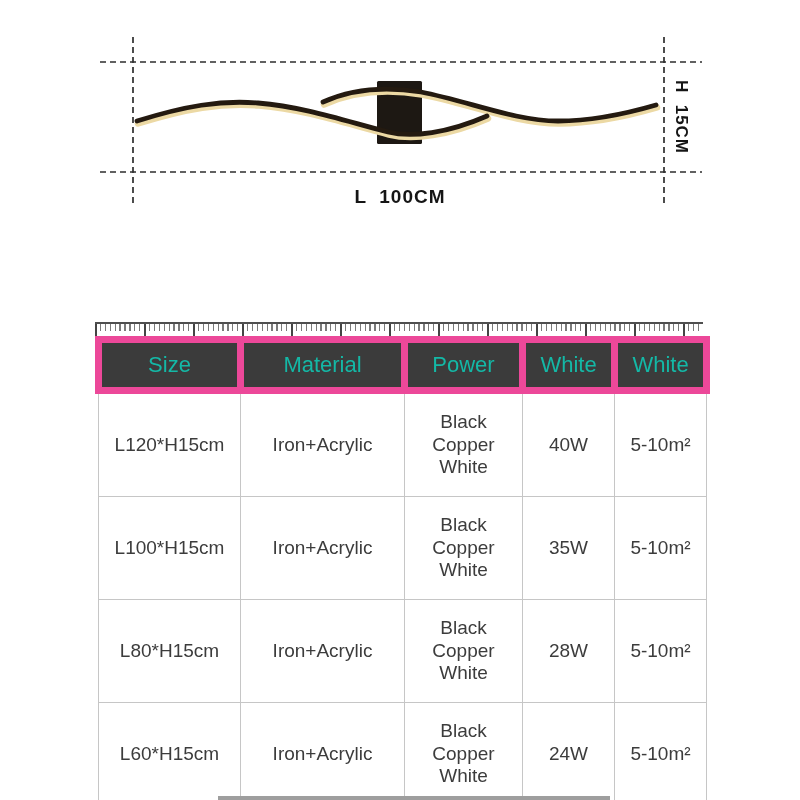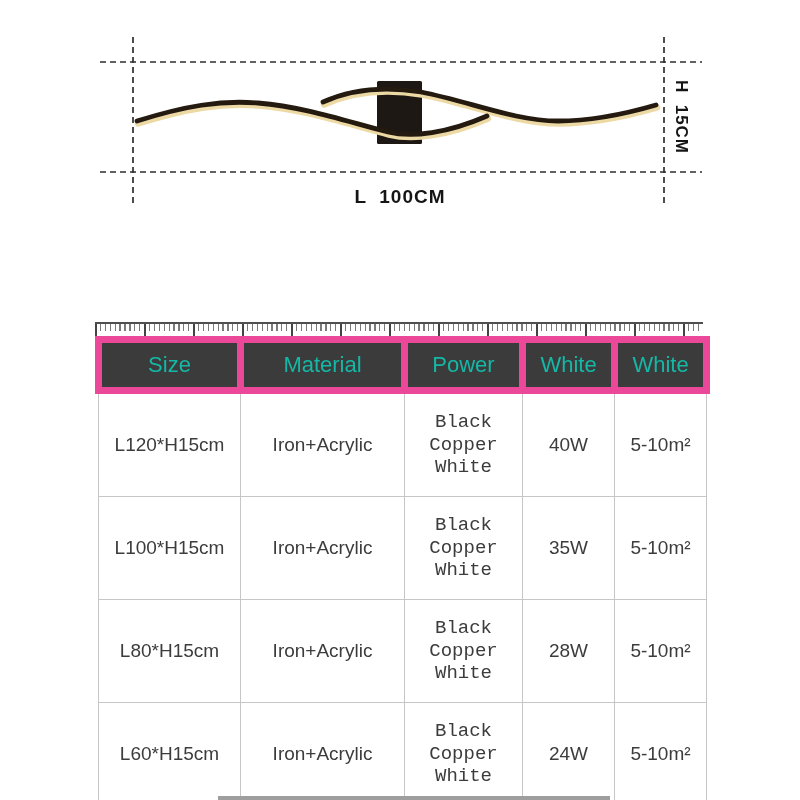--- a/index.html
+++ b/index.html
@@ -34,21 +34,21 @@
   }
   table.spec th{
     background:#3b3b3b;color:#14b8a6;font-size:22px;font-weight:400;
     height:44px;border:7px solid #ec4899;padding:0;
   }
   table.spec td{
     height:102px;text-align:center;vertical-align:middle;
     font-size:19px;color:#3c3c3c;border:1px solid #c6c6c6;padding:0;
     background:#ffffff;
   }
-  td.multiline{white-space:pre-line;line-height:1.2;font-family:Liberation Mono, monospace;}
+  td.multiline{white-space:pre-line;line-height:1.2;}
   .bottom-bar{
     position:absolute;left:218px;top:796px;width:392px;height:4px;background:#9e9e9e;
   }
 </style>
 </head>
 <body>
 
 <div class="stage">
 
   <div class="diagram">

